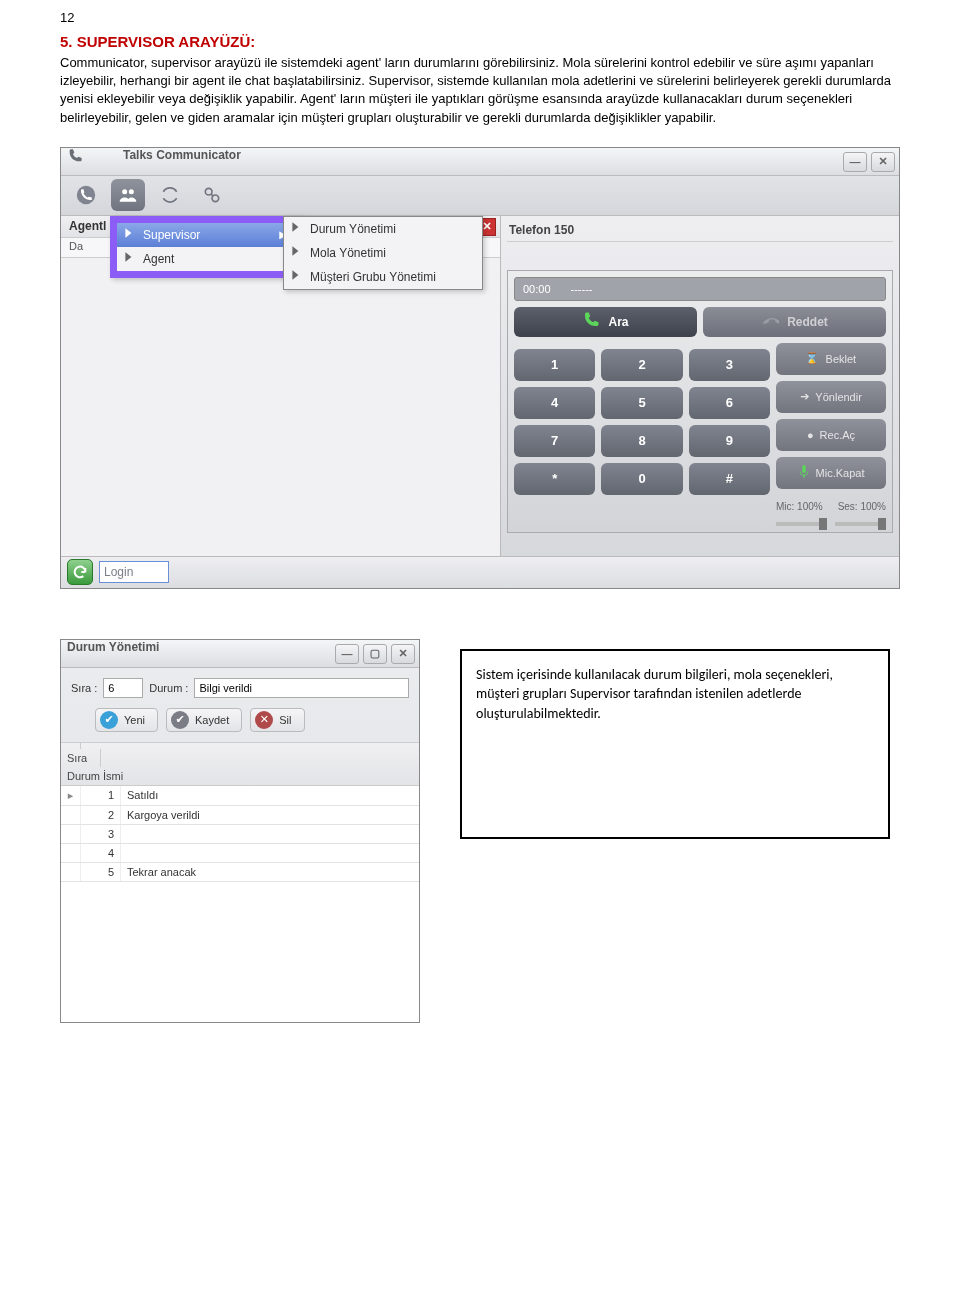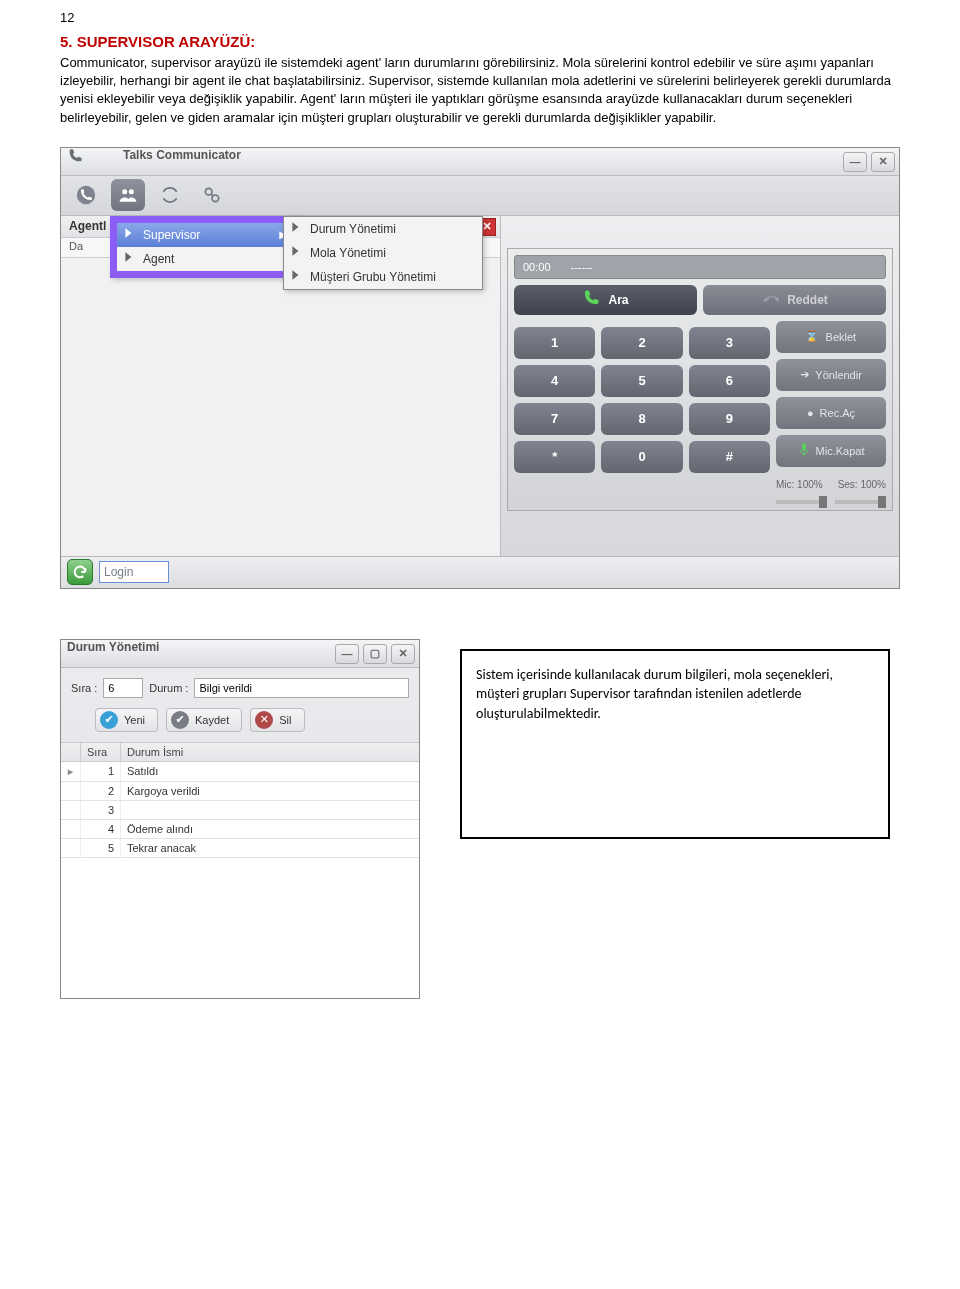--- a/index.html
+++ b/index.html
@@ -125,21 +125,21 @@
   .smallwin .formrow { display:flex; align-items:center; gap:6px; padding:10px 10px 6px 10px;}
   .smallwin .formrow label { font-size:11px;}
   .smallwin .formrow input { height:20px; border:1px solid #aaa; padding:0 4px; font-size:11px;}
   .btnrow { display:flex; gap:8px; padding:4px 10px 10px 34px;}
   .pillbtn {
     height:24px; padding:0 12px 0 4px; border:1px solid #bbb; border-radius:4px;
     background: linear-gradient(#f5f5f7,#e3e4e7); display:flex; align-items:center; gap:6px; font-size:11px;
   }
   .pillbtn .pic { width:18px;height:18px;border-radius:50%;display:flex;align-items:center;justify-content:center;color:#fff;font-size:11px;}
   .tbl { width:100%; border-top:1px solid #ccc;}
-  .tbl .th { display:flex; background:linear-gradient(#f0f0f2,#e3e4e7); border-bottom:1px solid #ccc;}
+  .tbl .th { display:flex; background:linear-gradient(#f0f0f2,#e3e4e7); border-bottom:1px solid #ccc;flex-direction:column;}
   .tbl .th div { padding:3px 6px; font-size:11px; color:#444;}
   .tbl .th .c0{width:20px;border-right:1px solid #ccc;}
   .tbl .th .c1{width:40px;border-right:1px solid #ccc;}
   .tbl .tr { display:flex; border-bottom:1px solid #e2e2e5; background:#fff;}
   .tbl .tr div { padding:3px 6px; font-size:11px;}
   .tbl .tr .c0{width:20px;border-right:1px solid #eee;text-align:center;color:#888;}
   .tbl .tr .c1{width:40px;border-right:1px solid #eee;text-align:right;}
   .tbl .tr .c2{flex:1;}
   .tbl .blank { height:140px; background:#fff;}
 
@@ -238,20 +238,21 @@
         <div class="mi">
           <span class="chev"><svg viewBox="0 0 10 10" fill="#666">
                 <path d="M2 1l5 4-5 4z"></path>
               </svg></span>
           <span>Müşteri Grubu Yönetimi</span>
         </div>
       </div>
     </div>
 
     <div class="rightpanel">
+      <div class="rlabel">Telefon 150</div>
       <div class="phonebox">
         <div class="display">
           <span>00:00</span>
           <span>------</span>
         </div>
         <div class="callrow">
           <div class="callbtn">
             <span style="color:#5bd65b;">
               <svg width="18" height="18" viewBox="0 0 24 24" fill="currentColor">
                   <path d="M6 2c-1 0-2 1-2 2v2c0 8 6 14 14 14h2c1 0 2-1 2-2v-3l-5-2-2 2c-3-1-5-3-6-6l2-2-2-5H6z"></path>
@@ -389,21 +390,20 @@
             <div class="c1">2</div>
             <div class="c2">Kargoya verildi</div>
           </div>
           <div class="tr">
             <div class="c0"></div>
             <div class="c1">3</div>
           </div>
           <div class="tr">
             <div class="c0"></div>
             <div class="c1">4</div>
-            <div class="c2">Ödeme alındı</div>
           </div>
           <div class="tr">
             <div class="c0"></div>
             <div class="c1">5</div>
             <div class="c2">Tekrar anacak</div>
           </div>
         </div>
       <div class="blank"></div>
     </div>
   </div>

